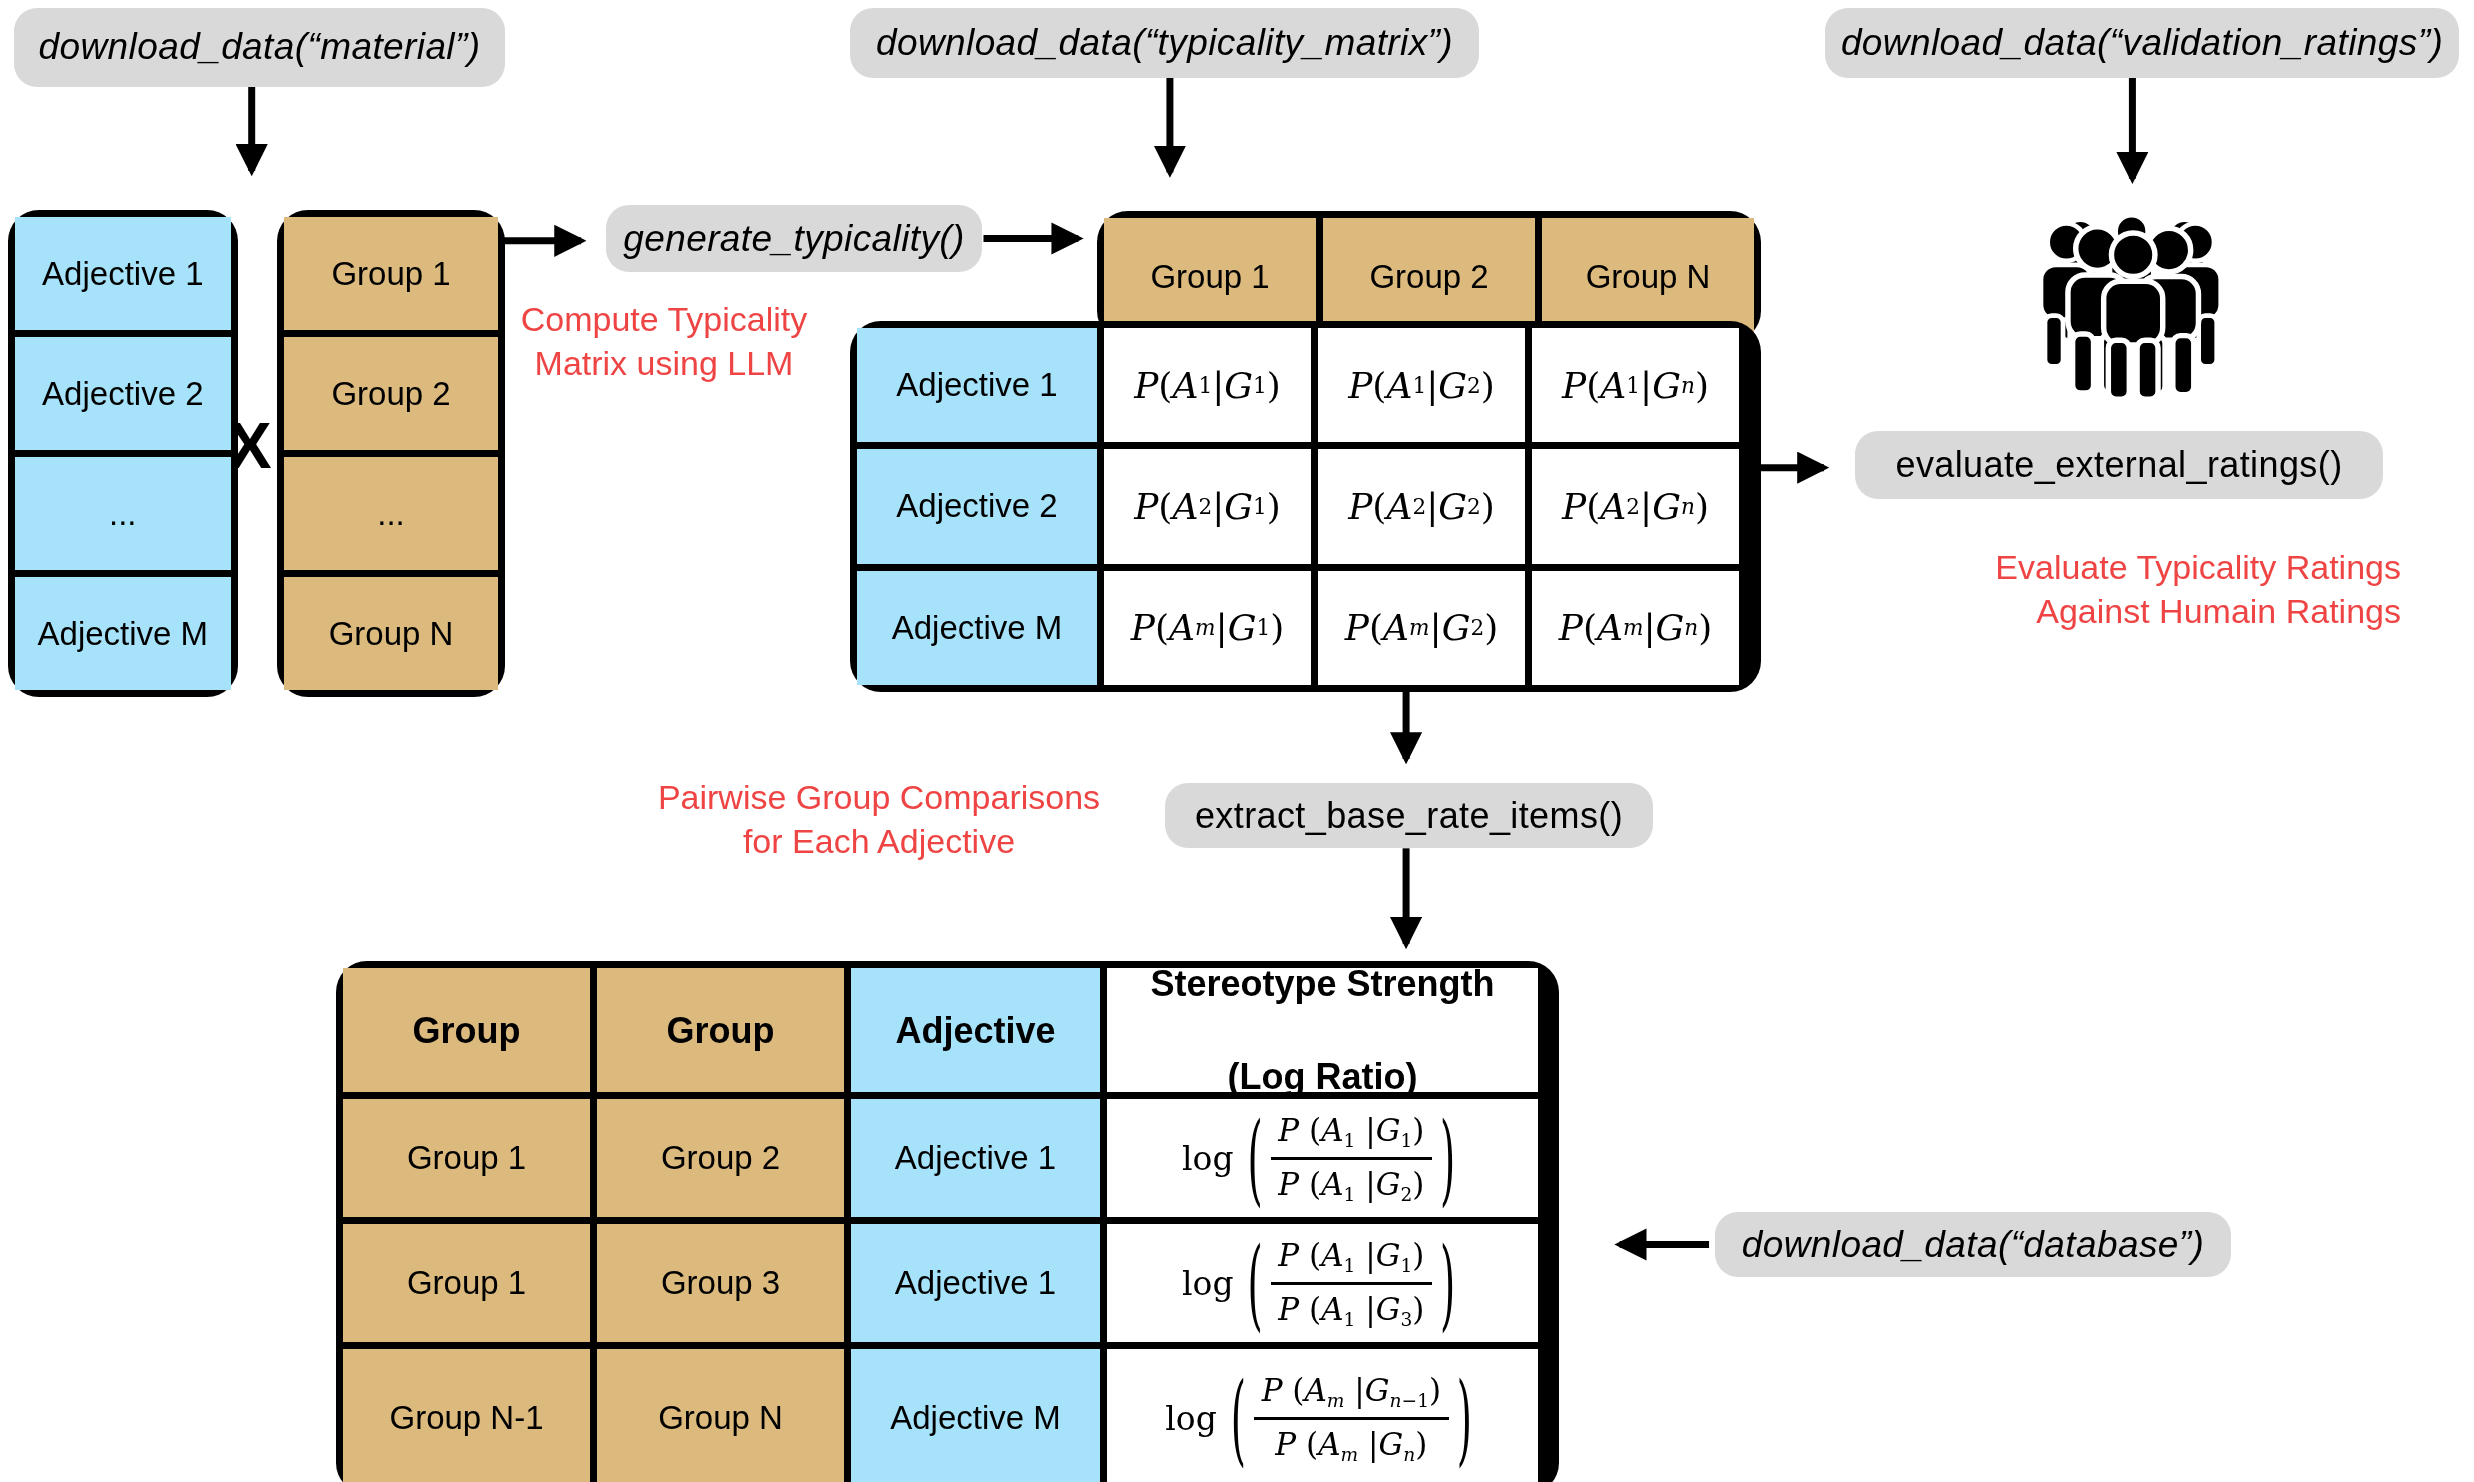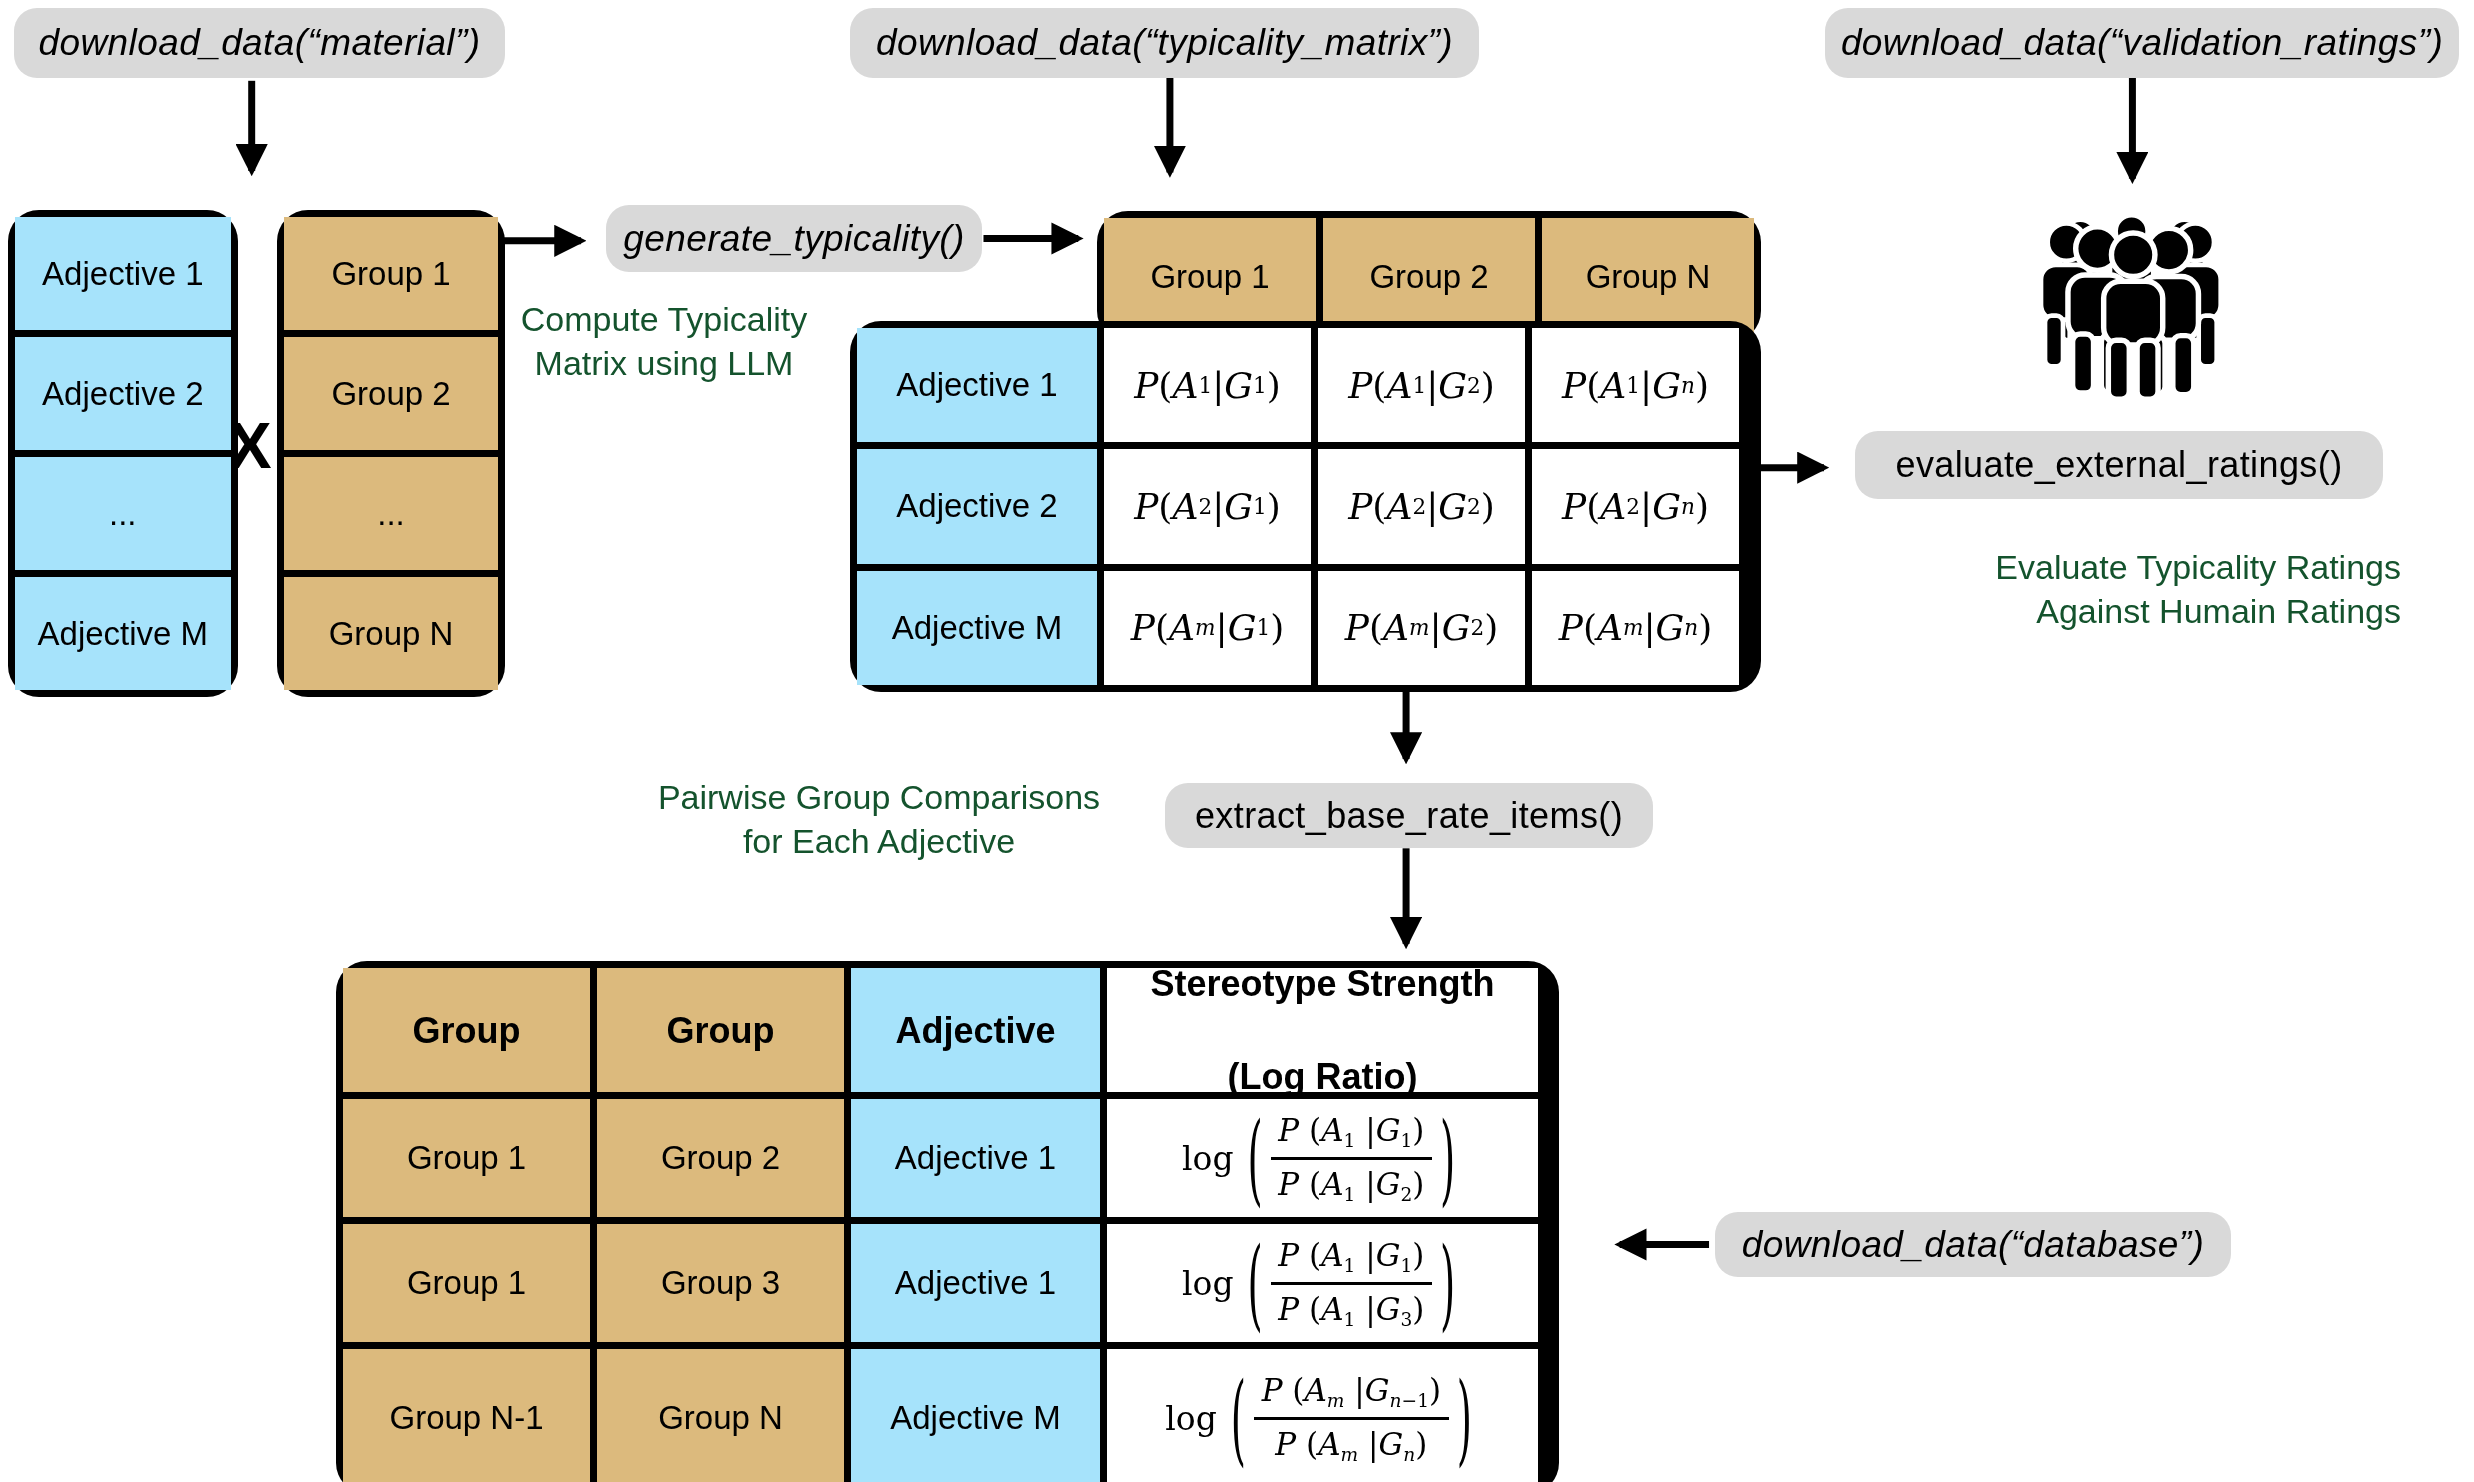--- a/index.html
+++ b/index.html
@@ -10,21 +10,21 @@
 
   
   .pill {
     position:absolute; background:var(--pill,#d9d9d9); border-radius:23px;
     display:flex; align-items:center; justify-content:center;
     font-size:37px; white-space:nowrap; color:#000; letter-spacing:0.4px;
   }
   .pill.italic { font-style:italic; }
 
   
-  .note { position:absolute; text-align:center; font-size:34px; line-height:44px; color:#14532d; }
+  .note { position:absolute; text-align:center; font-size:34px; line-height:44px; color:#ef4444; }
 
   .x-op {
     position:absolute; left:211px; top:399px; width:78px; height:93px;
     display:flex; align-items:center; justify-content:center;
     font-size:65px; font-weight:600;
   }
 
   
   .vgrid { position:absolute; display:grid; background:#000; padding:7px; gap:7px;border-radius:31px; }
   .cell { display:flex; align-items:center; justify-content:center; background:#fff;
@@ -90,21 +90,21 @@
       <use href="#person" transform="translate(2744,430) scale(0.72)"></use>
       <use href="#person" transform="translate(2812,436) scale(0.72)"></use>
       <use href="#person" transform="translate(2660,470) scale(0.86)"></use>
       <use href="#person" transform="translate(2826,470) scale(0.86)"></use>
       <use href="#person" transform="translate(2700,504)"></use>
       <use href="#person" transform="translate(2792,506)"></use>
       <use href="#person" transform="translate(2746,512)"></use>
     </g>
   </svg>
 
-  <div class="pill italic" style="left:14px; top:7.8px; width:491px; height:70px;text-align:center;">download_data(“material”)</div>
+  <div class="pill italic" style="left:14px; top:7.8px; width:491px; height:79px;text-align:center;">download_data(“material”)</div>
   <div class="pill italic" style="left:850px; top:7.8px; width:629px; height:70px;">download_data(“typicality_matrix”)</div>
   <div class="pill italic" style="left:1825px; top:7.8px; width:634px; height:70px;">download_data(“validation_ratings”)</div>
   <div class="pill italic" style="left:606px; top:205px; width:376px; height:67px;">generate_typicality()</div>
   <div class="pill" style="left:1855px; top:431px; width:528px; height:68px; font-size:36px;">evaluate_external_ratings()</div>
   <div class="pill" style="left:1165px; top:783px; width:488px; height:65px; font-size:36px;">extract_base_rate_items()</div>
   <div class="pill italic" style="left:1715px; top:1212px; width:516px; height:65px;">download_data(“database”)</div>
 
   <div class="note" style="left:431px; top:297px; width:466px;">
     <div>Compute Typicality</div>
     <div>Matrix using LLM</div>

